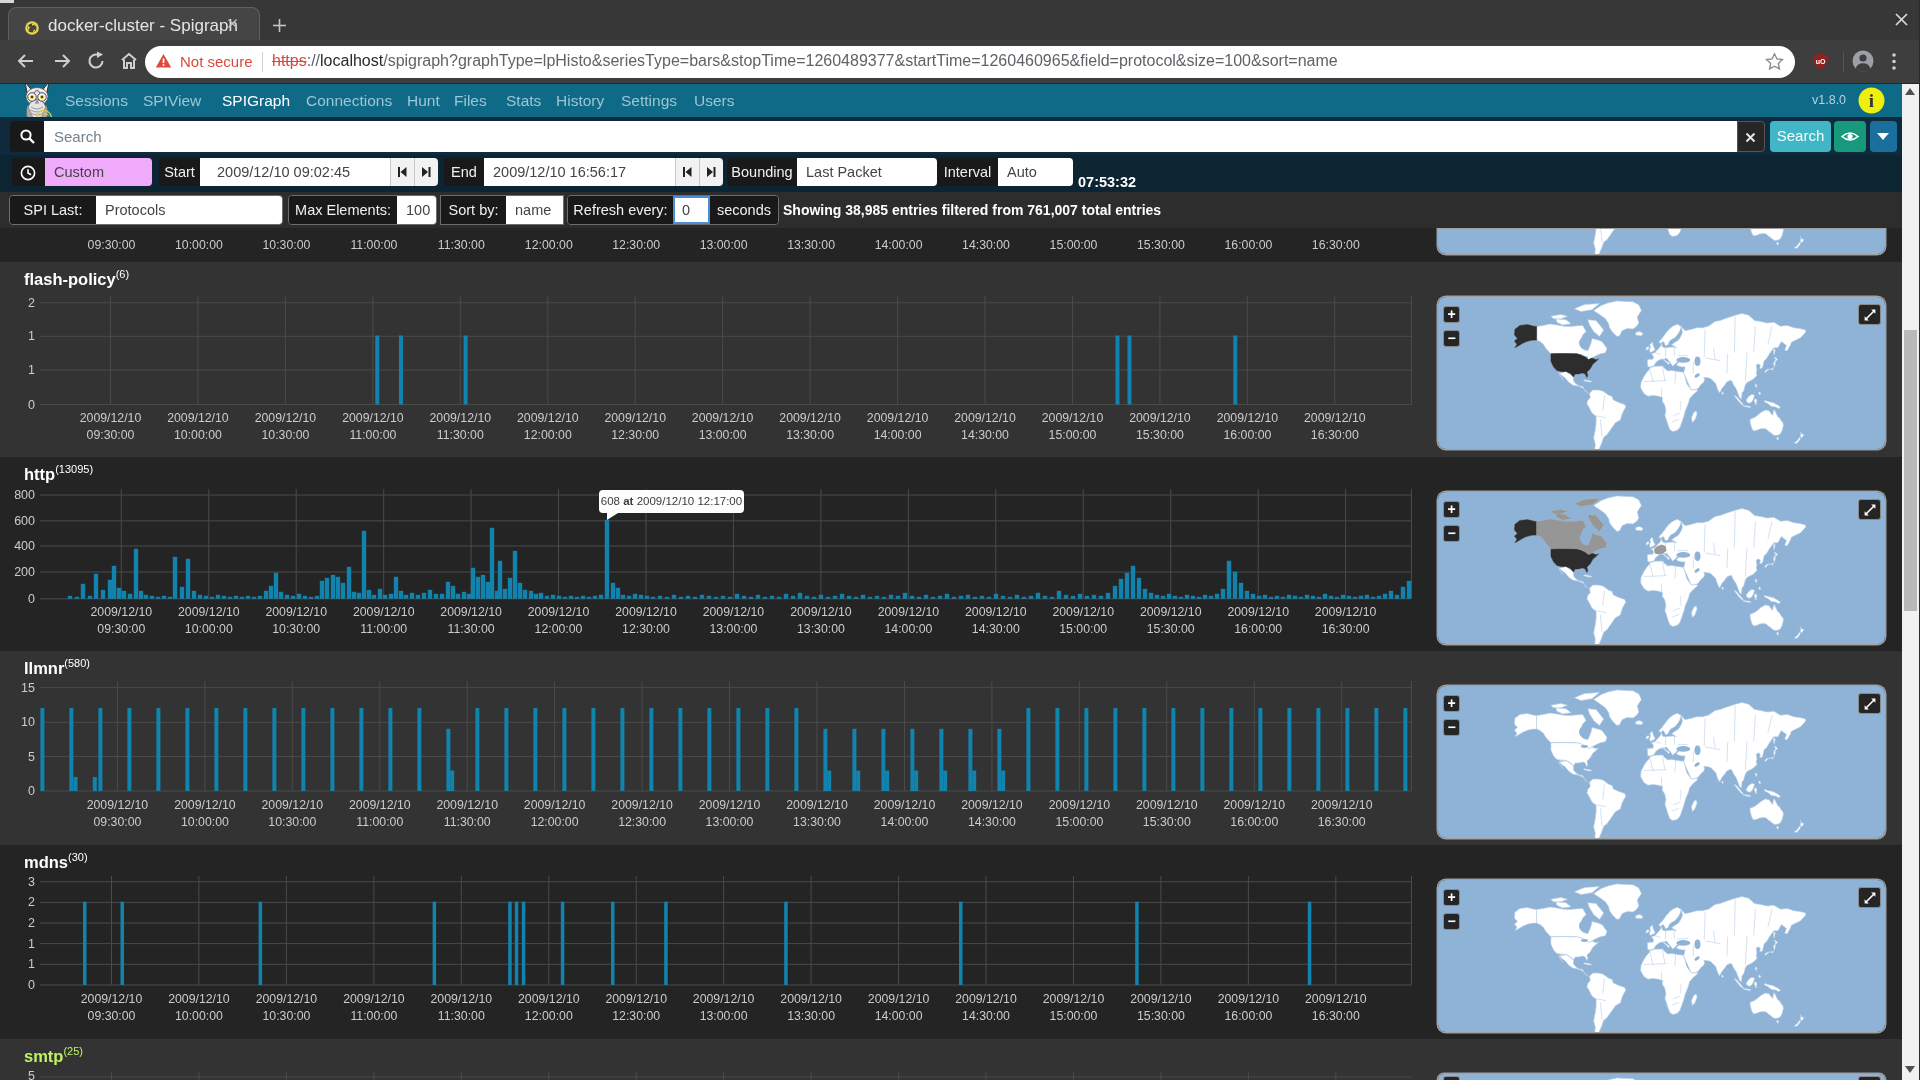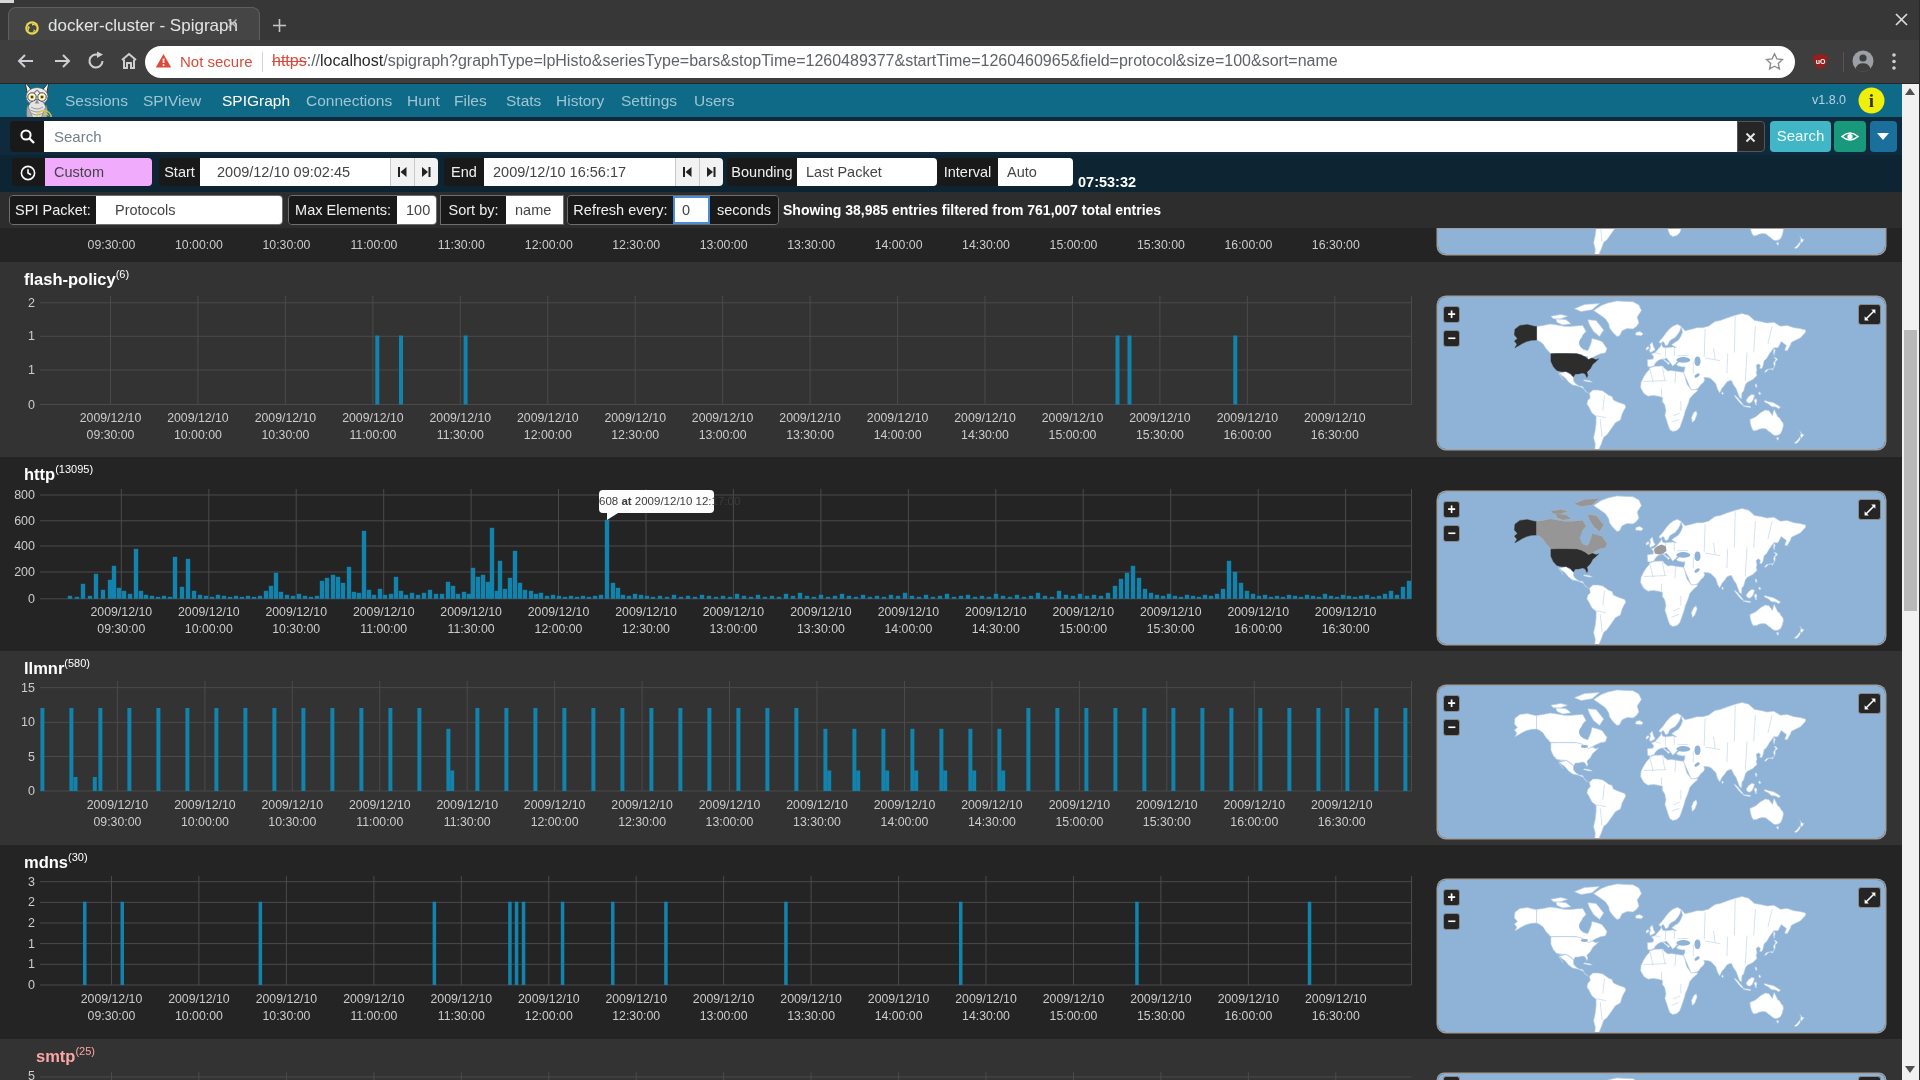--- a/index.html
+++ b/index.html
@@ -181,22 +181,22 @@
         <path d="M3,4 L9,9 L3,14 Z" fill="#222"></path>
         <rect x="9.5" y="4" width="2" height="10" fill="#222"></rect>
       </svg></div>
     <div class="abs" style="left:727px;top:74px;width:70px;height:28px;background:#191919;border-radius:4px 0 0 4px;color:#f0f0f0;font-size:14.5px;text-align:center;line-height:28px">Bounding</div>
     <div class="abs" style="left:797px;top:74px;width:140px;height:28px;background:#fff;border-radius:0 4px 4px 0;color:#444;font-size:14.5px;line-height:28px;padding-left:9px;white-space:nowrap;overflow:hidden">Last Packet</div>
     <div class="abs" style="left:937px;top:74px;width:61px;height:28px;background:#191919;border-radius:4px 0 0 4px;color:#f0f0f0;font-size:14.5px;text-align:center;line-height:28px">Interval</div>
     <div class="abs" style="left:998px;top:74px;width:75px;height:28px;background:#fff;border-radius:0 4px 4px 0;color:#444;font-size:14.5px;line-height:28px;padding-left:9px;white-space:nowrap;overflow:hidden">Auto</div>
     <div class="abs" style="left:1078px;top:84px;height:28px;line-height:28px;color:#fff;font-weight:bold;font-size:14.5px">07:53:32</div>
     <div class="abs" style="left:0;top:108px;width:1902px;height:36px;background:#2d2d2d"></div>
     <div class="abs" style="left:9px;top:111px;height:30px;border:1px solid #6e6e6e;border-radius:4px;overflow:hidden;display:flex">
-      <div style="background:#191919;color:#f0f0f0;font-size:14.5px;line-height:28px;width:86px;text-align:center;white-space:nowrap">SPI Packet:</div>
-      <div style="background:#fff;color:#444;font-size:14.5px;line-height:28px;width:186px;padding-left:19px;white-space:nowrap">Protocols</div>
+      <div style="background:#191919;color:#f0f0f0;font-size:14.5px;line-height:28px;width:86px;text-align:center;white-space:nowrap">SPI Last:</div>
+      <div style="background:#fff;color:#444;font-size:14.5px;line-height:28px;width:186px;padding-left:9px;white-space:nowrap">Protocols</div>
     </div>
     <div class="abs" style="left:288px;top:111px;height:30px;border:1px solid #6e6e6e;border-radius:4px;overflow:hidden;display:flex">
       <div style="background:#191919;color:#f0f0f0;font-size:14.5px;line-height:28px;width:108px;text-align:center;white-space:nowrap">Max Elements:</div>
       <div style="background:#fff;color:#444;font-size:14.5px;line-height:28px;width:39px;padding-left:9px;white-space:nowrap">100</div>
     </div>
     <div class="abs" style="left:440px;top:111px;height:30px;border:1px solid #6e6e6e;border-radius:0;overflow:hidden;display:flex">
       <div style="background:#191919;color:#f0f0f0;font-size:14.5px;line-height:28px;width:65px;text-align:center;white-space:nowrap">Sort by:</div>
       <div style="background:#fff;color:#444;font-size:14.5px;line-height:28px;width:57px;padding-left:9px;white-space:nowrap">name</div>
     </div>
     <div class="abs" style="left:567px;top:111px;height:30px;border:1px solid #6e6e6e;border-radius:4px;overflow:hidden;display:flex">
@@ -674,21 +674,21 @@
         <text x="646.0" y="176" text-anchor="middle" font-size="12.3" fill="#cccccc">12:30:00</text>
         <text x="733.4" y="176" text-anchor="middle" font-size="12.3" fill="#cccccc">13:00:00</text>
         <text x="820.9" y="176" text-anchor="middle" font-size="12.3" fill="#cccccc">13:30:00</text>
         <text x="908.4" y="176" text-anchor="middle" font-size="12.3" fill="#cccccc">14:00:00</text>
         <text x="995.8" y="176" text-anchor="middle" font-size="12.3" fill="#cccccc">14:30:00</text>
         <text x="1083.2" y="176" text-anchor="middle" font-size="12.3" fill="#cccccc">15:00:00</text>
         <text x="1170.7" y="176" text-anchor="middle" font-size="12.3" fill="#cccccc">15:30:00</text>
         <text x="1258.2" y="176" text-anchor="middle" font-size="12.3" fill="#cccccc">16:00:00</text>
         <text x="1345.6" y="176" text-anchor="middle" font-size="12.3" fill="#cccccc">16:30:00</text>
       </svg>
-      <div style="position:absolute;left:599px;top:33px;width:115px;height:23px;background:#fdfdfd;border-radius:4px;color:#3c3c3c;font-size:11.5px;line-height:23px;text-align:left;white-space:nowrap">608 <b>at</b> 2009/12/10 12:17:00</div>
+      <div style="position:absolute;left:599px;top:33px;width:145px;height:23px;background:#fdfdfd;border-radius:4px;color:#3c3c3c;font-size:11.5px;line-height:23px;text-align:center;white-space:nowrap">608 <b>at</b> 2009/12/10 12:17:00</div>
 <div style="position:absolute;left:607px;top:56px;width:0;height:0;border-right:11px solid transparent;border-top:7px solid #fdfdfd"></div>
       <div style="position:absolute;left:1438px;top:35px;width:447px;height:152px;border-radius:8px;overflow:hidden;box-shadow:0 0 0 1.5px #a0a0a0">
         <svg width="447" height="152" viewBox="0 0 447 152" style="position:absolute;left:0;top:0px">
           <use href="#wm"></use>
           <use href="#us-dark"></use>
           <use href="#ca-gray"></use>
           <use href="#eu-gray"></use>
         </svg>
       </div>
       <div class="mbtn" style="left:1443px;top:44px">+</div>
@@ -923,21 +923,21 @@
         <svg width="14" height="14" viewBox="0 0 14 14">
           <g stroke="#fff" stroke-width="1.6">
             <line x1="3" y1="11" x2="11" y2="3"></line>
           </g>
           <path d="M8.2,1.6 L12.4,1.6 L12.4,5.8 Z" fill="#fff"></path>
           <path d="M1.6,8.2 L1.6,12.4 L5.8,12.4 Z" fill="#fff"></path>
         </svg>
       </div>
     </div>
     <div class="abs" style="left:0;top:955px;width:1902px;height:41px;background:#333333;overflow:hidden">
-      <div style="position:absolute;left:36px;top:6px;color:#fca5a5;font-size:16.5px;font-weight:bold">smtp<span style="font-weight:normal;font-size:11px;vertical-align:7px">(25)</span></div>
+      <div style="position:absolute;left:24px;top:6px;color:#bef264;font-size:16.5px;font-weight:bold">smtp<span style="font-weight:normal;font-size:11px;vertical-align:7px">(25)</span></div>
       <svg style="position:absolute;left:0;top:0" width="1435" height="41" viewBox="0 0 1435 41">
         <line x1="40" y1="38" x2="1411.5" y2="38" stroke="#4a4a4a" stroke-width="1"></line>
         <line x1="111.5" y1="33" x2="111.5" y2="41" stroke="#4a4a4a" stroke-width="1"></line>
         <line x1="198.9" y1="33" x2="198.9" y2="41" stroke="#4a4a4a" stroke-width="1"></line>
         <line x1="286.4" y1="33" x2="286.4" y2="41" stroke="#4a4a4a" stroke-width="1"></line>
         <line x1="373.9" y1="33" x2="373.9" y2="41" stroke="#4a4a4a" stroke-width="1"></line>
         <line x1="461.3" y1="33" x2="461.3" y2="41" stroke="#4a4a4a" stroke-width="1"></line>
         <line x1="548.8" y1="33" x2="548.8" y2="41" stroke="#4a4a4a" stroke-width="1"></line>
         <line x1="636.2" y1="33" x2="636.2" y2="41" stroke="#4a4a4a" stroke-width="1"></line>
         <line x1="723.6" y1="33" x2="723.6" y2="41" stroke="#4a4a4a" stroke-width="1"></line>

